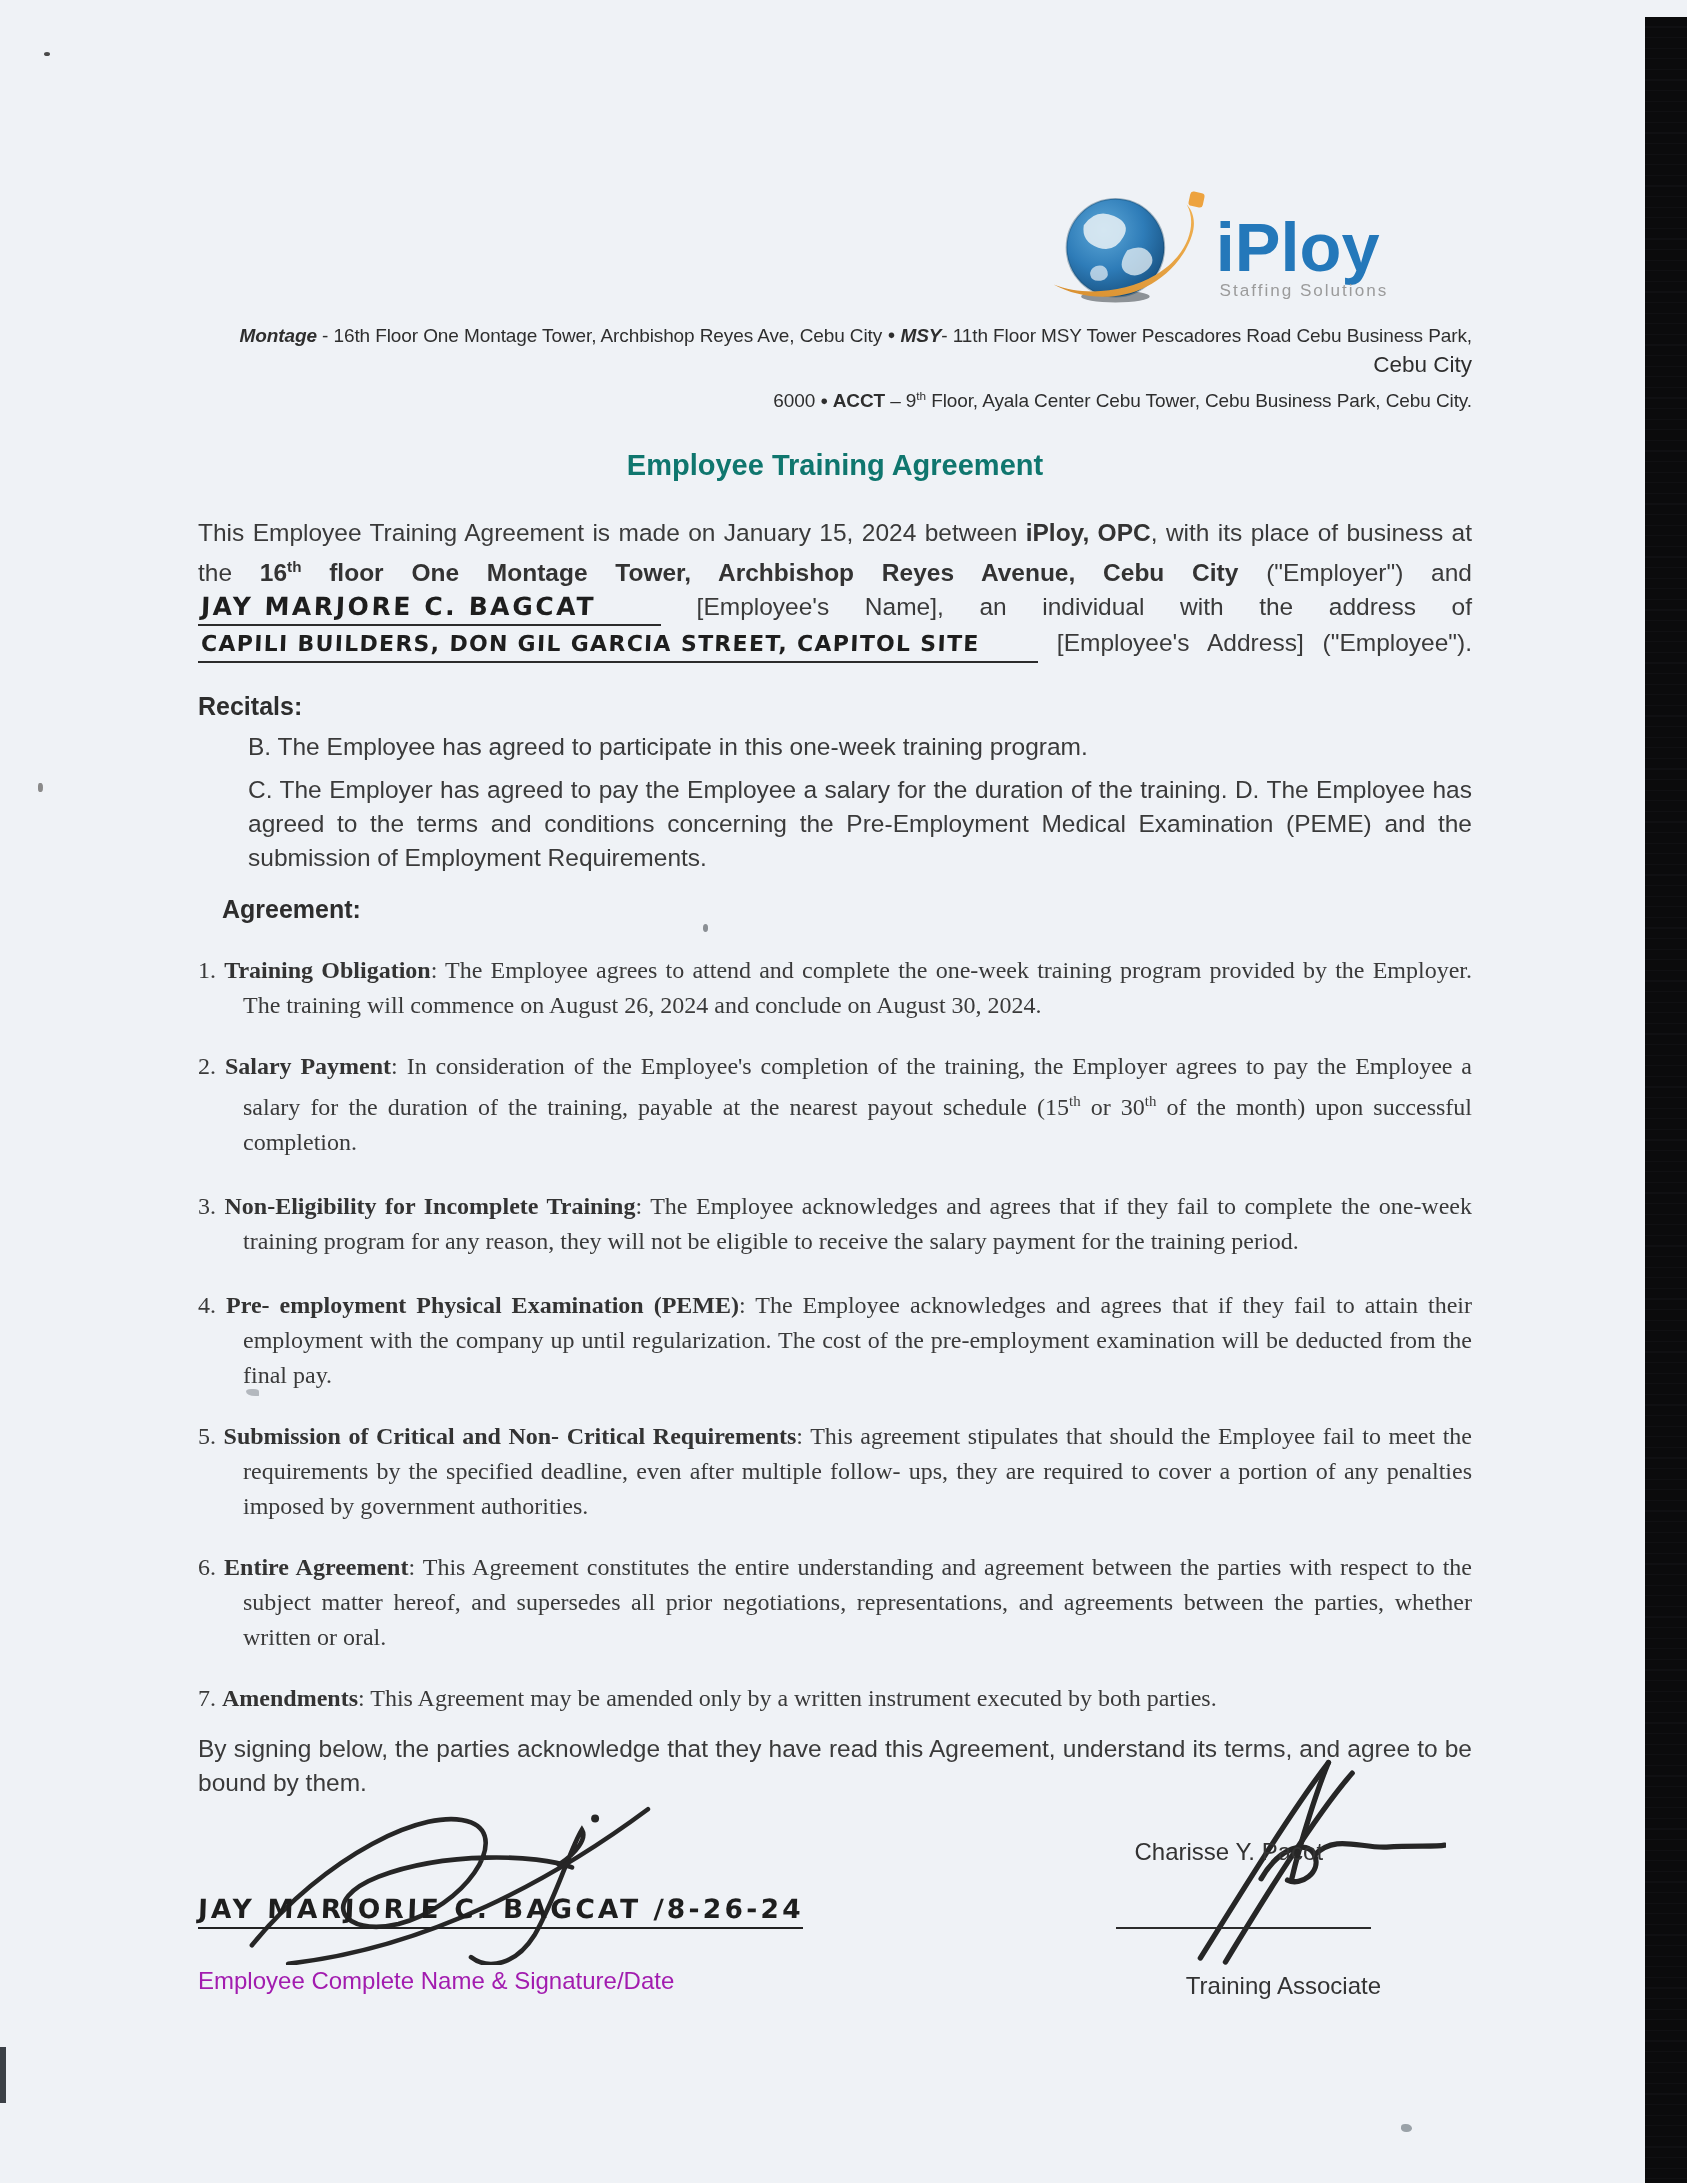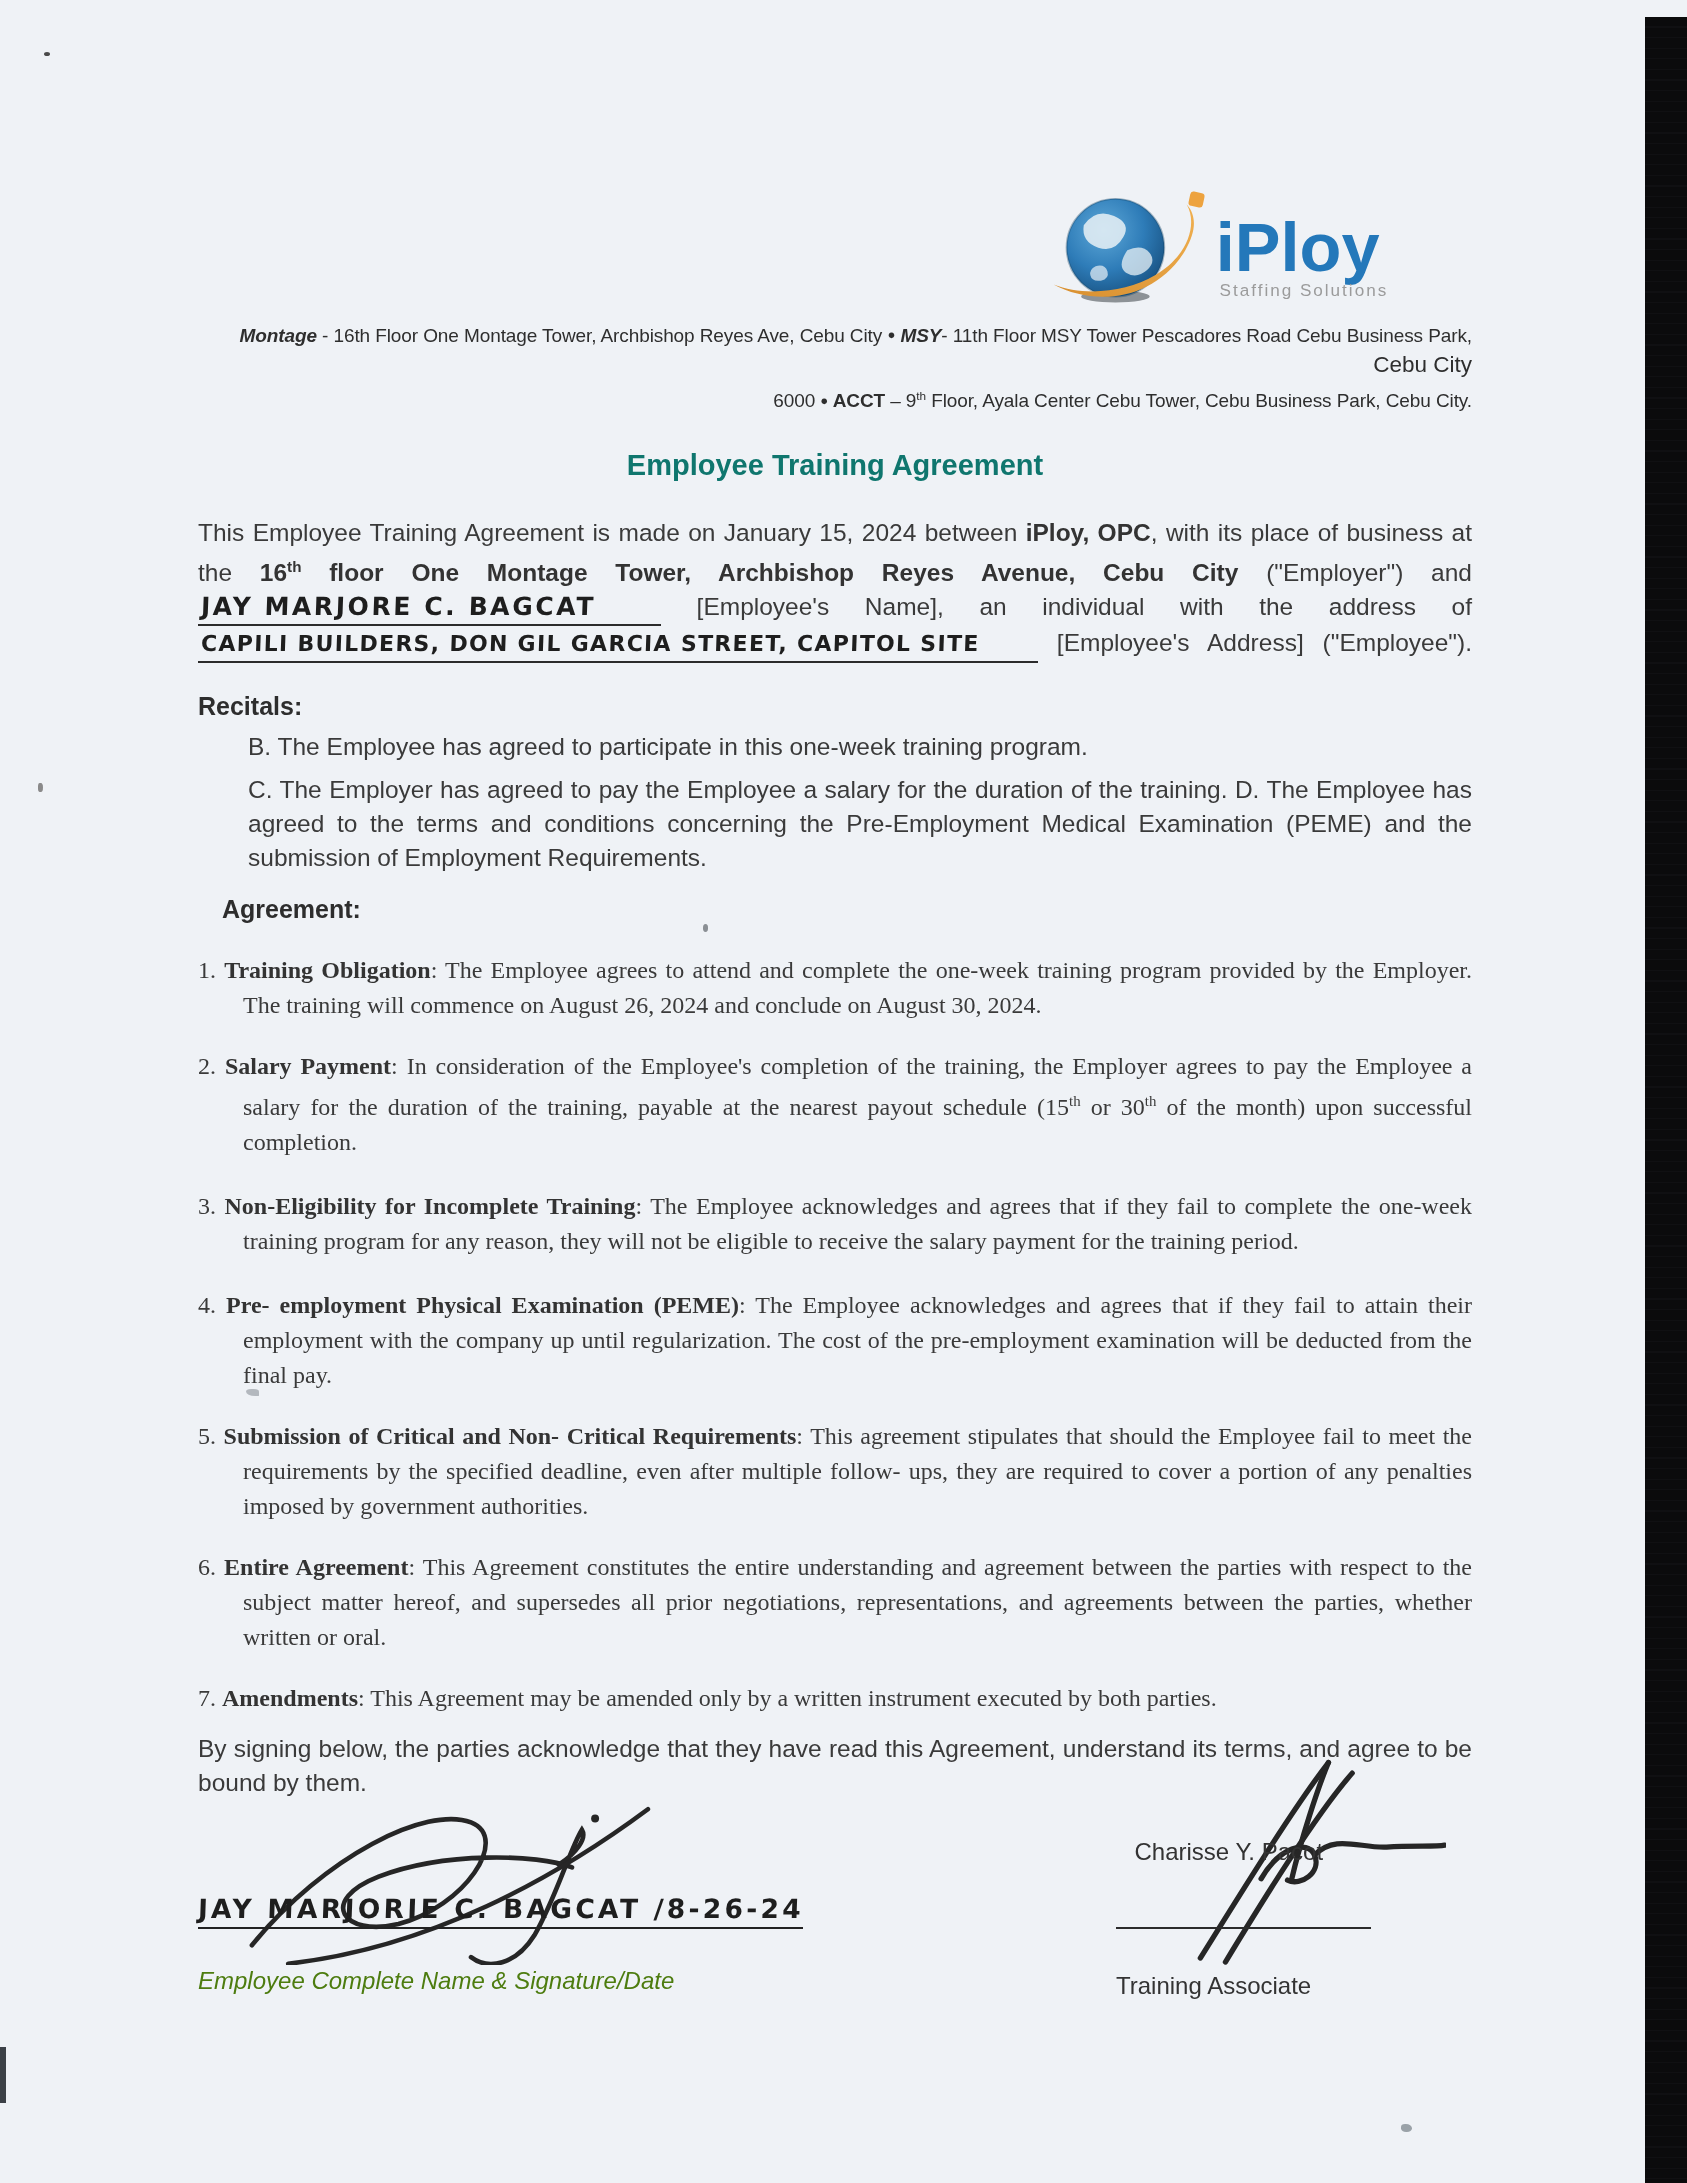--- a/index.html
+++ b/index.html
@@ -67,27 +67,27 @@
   .mt40{margin-top:26px;}
 
   .closing{margin-top:16px;font-size:24.5px;line-height:34px;text-align:justify;}
 
   
   .sigrow{position:relative;height:284px;margin-top:0;}
   .sig-left{position:absolute;left:0;top:0;width:648px;}
   .emp-sig-svg{position:absolute;left:26.5px;top:0;}
   .emp-line{position:absolute;left:0;top:93px;width:605px;border-bottom:2.6px solid #222;padding-bottom:2.6px;}
   .emp-line .hand{font-size:26.5px;letter-spacing:3.3px;}
-  .emp-label{position:absolute;left:0;top:167px;font-size:24px;color:#4d7c0f;font-style:italic;}
+  .emp-label{position:absolute;left:0;top:167px;font-size:24px;color:#a21caf;}
 
   .sig-right{position:absolute;left:918px;top:-46px;width:311px;}
   .trn-sig-svg{position:absolute;left:46px;top:-6.6px;}
   .trn-name{position:absolute;left:18.5px;top:84px;font-size:24px;color:#333;}
   .trn-line{position:absolute;left:0;top:173px;width:255px;border-bottom:2px solid #2b2b2b;}
-  .trn-label{position:absolute;left:0;top:218px;width:265px;text-align:left;font-size:24px;color:#333;}
+  .trn-label{position:absolute;left:0;top:218px;width:265px;text-align:right;font-size:24px;color:#333;}
 </style>
 </head>
 <body>
 
 <div class="scan-band"></div>
 <div class="edge-sliver"></div>
 <div class="speck" style="left:44px;top:52px;width:6px;height:4px;background:#4a4a4a;"></div>
 <div class="speck" style="left:38px;top:783px;width:4.6px;height:9.3px;background:#8a8a8a;border-radius:40% 60% 60% 40%;"></div>
 <div class="speck" style="left:703px;top:924px;width:5.3px;height:8px;background:#8a8f94;"></div>
 <div class="speck" style="left:246px;top:1389px;width:13.2px;height:6.6px;background:#9aa0a6;opacity:.7;border-radius:50% 50% 10% 90%;"></div>

